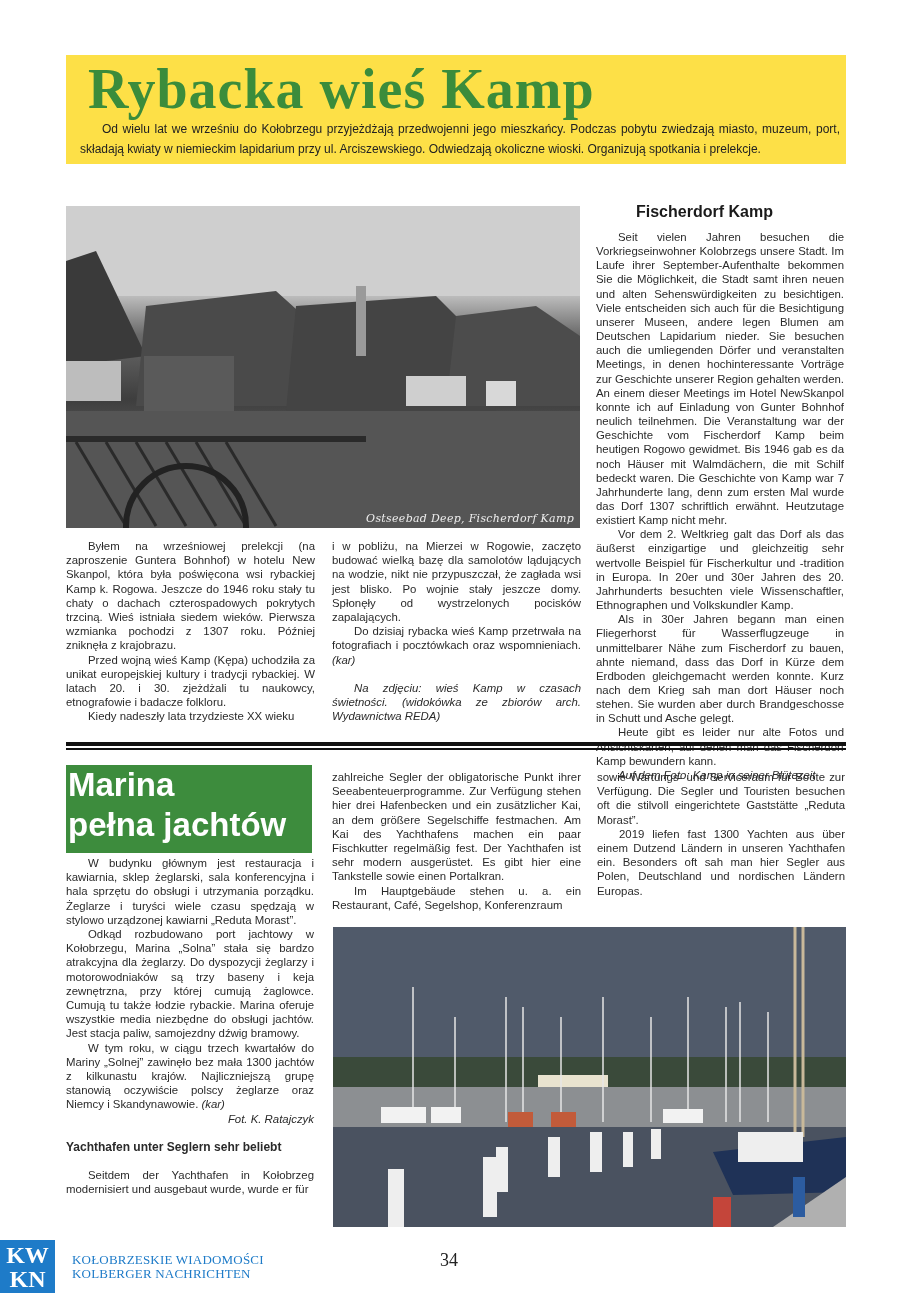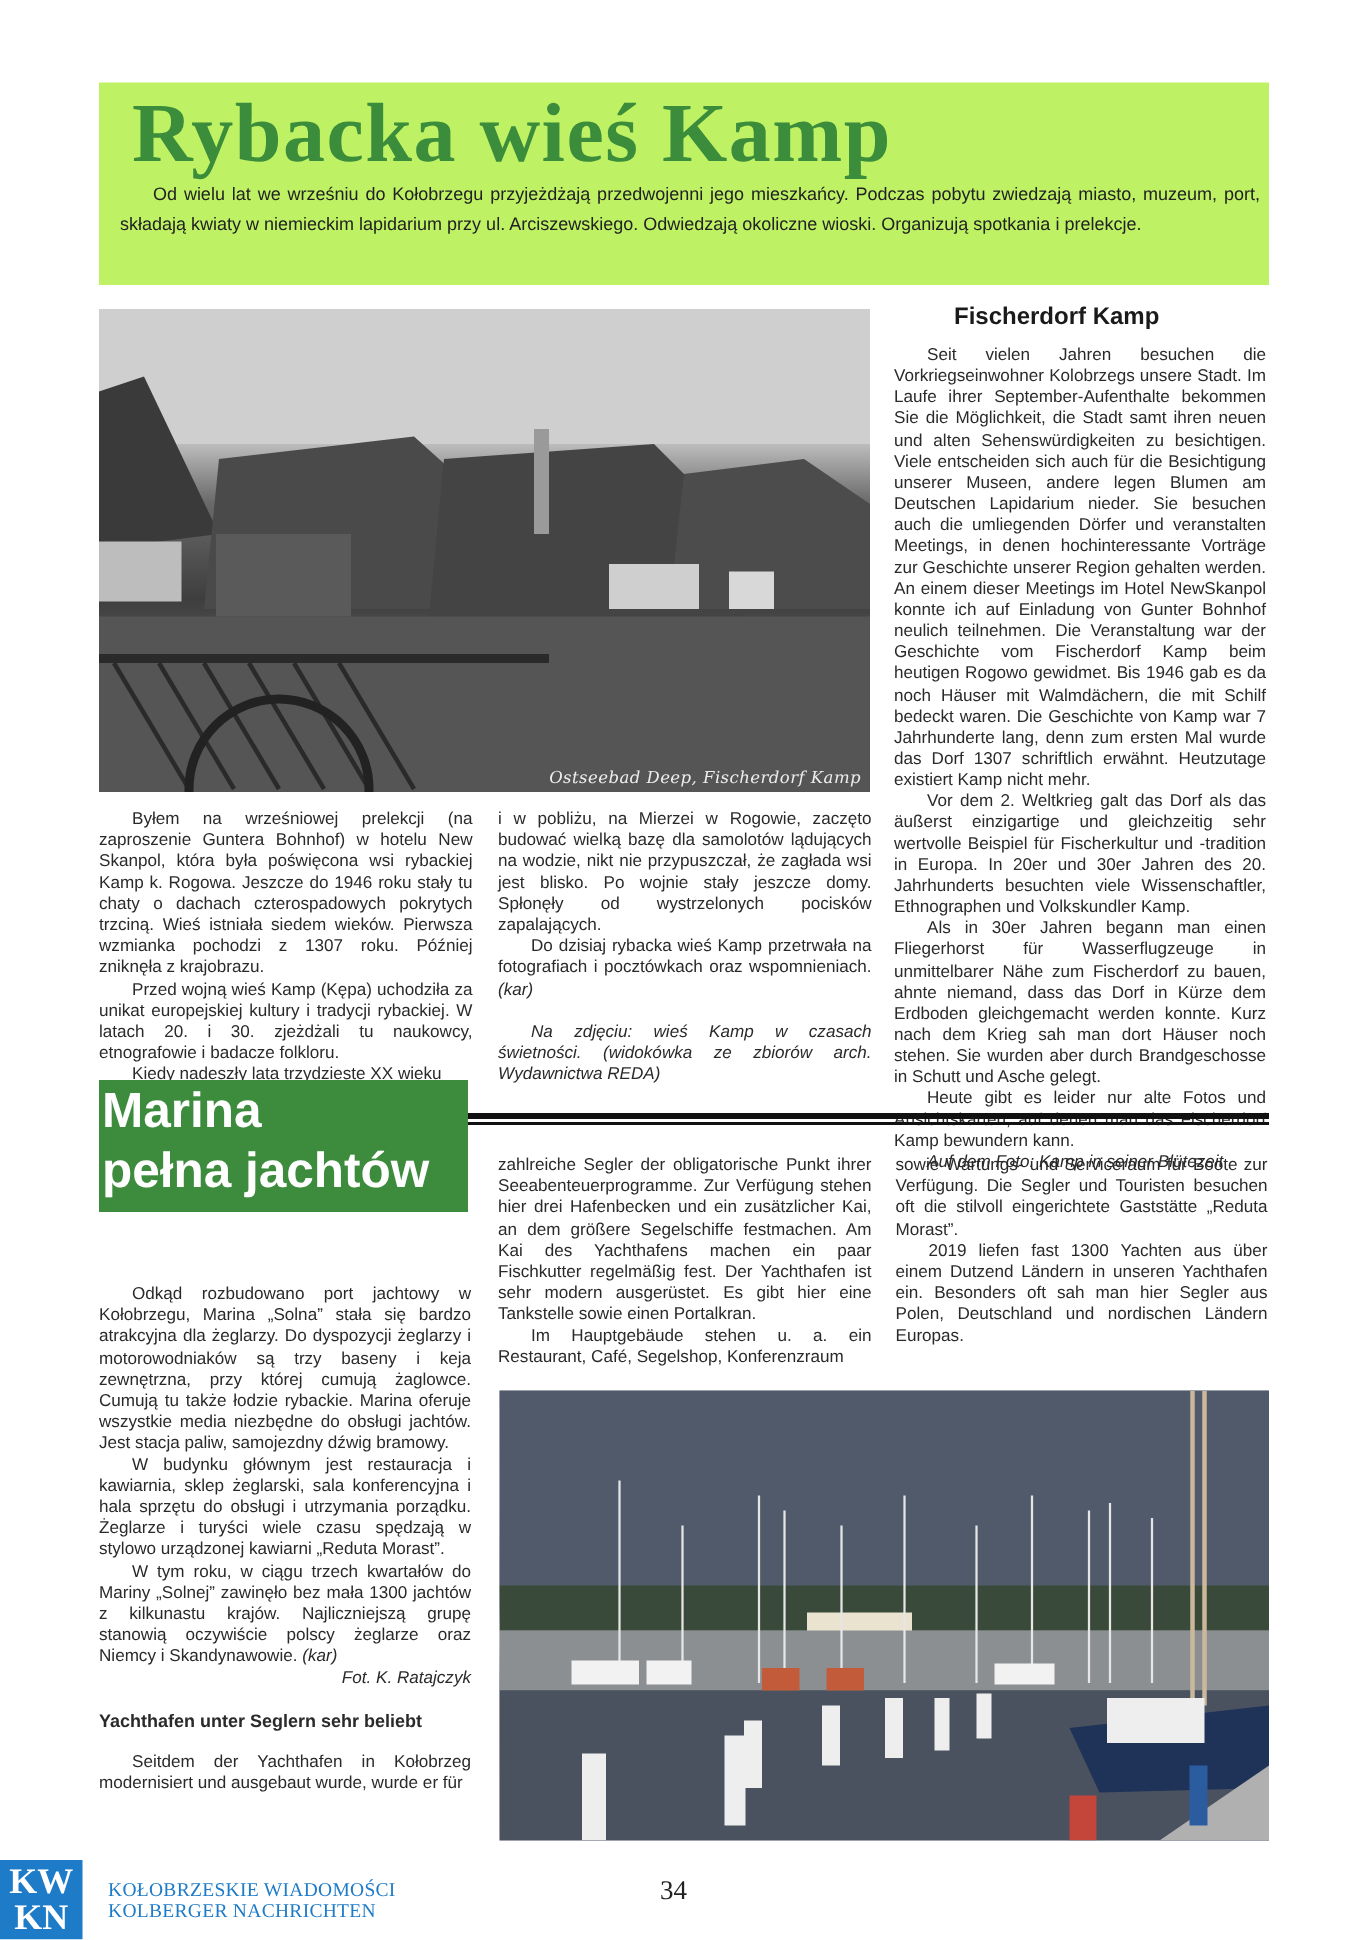--- a/index.html
+++ b/index.html
@@ -1,38 +1,38 @@
 <!DOCTYPE html>
 <html><head>
 <meta charset="utf-8">
 <style>
   html,body{margin:0;padding:0;background:#fff;}
   body{width:900px;height:1293px;position:relative;overflow:hidden;
        font-family:"Liberation Sans",sans-serif;color:#222;}
   .abs{position:absolute;}
-  .lead-box{left:66px;top:55px;width:780px;height:135px;background:#bef264;}
+  .lead-box{left:66px;top:55px;width:780px;height:109px;background:#fde047;}
   .title{position:absolute;left:22px;top:0px;font-family:"Liberation Serif",serif;
          font-weight:bold;font-size:56px;color:#3b8c3b;letter-spacing:1px;line-height:68px;}
   .lead{position:absolute;left:14px;right:6px;top:64px;font-size:12px;line-height:20px;
         text-align:justify;color:#222;}
   .lead span.ind{display:inline-block;width:22px;}
   .col{font-size:11.4px;line-height:14.2px;text-align:justify;color:#2a2a2a;}
   .col p{margin:0;text-indent:22px;}
   .col p.noind{text-indent:0;}
   .col .it{font-style:italic;}
   .col .right{text-align:right;}
   .h-de{font-weight:bold;font-size:16px;color:#1a1a1a;}
   .photo1{left:66px;top:206px;width:514px;height:322px;overflow:hidden;
           background:linear-gradient(#d6d6d6 0%,#bcbcbc 28%,#6a6a6a 40%,#3e3e3e 60%,#5e5e5e 75%,#4a4a4a 100%);
           filter:grayscale(1);}
   .photo2{left:333px;top:927px;width:513px;height:300px;overflow:hidden;
           background:linear-gradient(#4c5566 0%,#5d6574 25%,#3d4657 42%,#3c4a3c 48%,#8a8f93 55%,#3e4450 66%,#525c6c 100%);}
   .rule1{left:66px;top:742px;width:780px;height:4px;background:#111;}
   .rule2{left:66px;top:748px;width:780px;height:1.5px;background:#111;}
-  .green-box{left:66px;top:720px;width:246px;height:88px;background:#3d8c3d;}
+  .green-box{left:66px;top:765px;width:246px;height:88px;background:#3d8c3d;}
   .green-box div{color:#fff;font-weight:bold;font-size:33px;line-height:40px;padding-left:2px;}
   .footer-logo{left:0;top:1240px;width:55px;height:53px;background:#1e7bc8;color:#fff;
                font-family:"Liberation Serif",serif;font-weight:bold;font-size:24px;line-height:24px;
                text-align:center;padding-top:3px;box-sizing:border-box;}
   .footer-text{left:72px;top:1253px;font-family:"Liberation Serif",serif;font-weight:normal;
                font-size:13px;line-height:14px;color:#1e7bc8;letter-spacing:.2px;}
   .page-num{left:440px;top:1250px;font-family:"Liberation Serif",serif;font-size:18px;color:#222;}
   .caption-overlay{position:absolute;right:6px;bottom:3px;color:#eee;font-family:"DejaVu Serif",serif;
                    font-weight:normal;font-size:11px;font-style:italic;letter-spacing:.3px;}
 </style>
@@ -93,22 +93,22 @@
 
 <div class="abs rule1"></div>
 <div class="abs rule2"></div>
 
 <div class="abs green-box">
   <div>Marina</div>
   <div>pełna jachtów</div>
 </div>
 
 <div class="abs col" style="left:66px;top:856px;width:248px;">
+  <p>W budynku głównym jest restauracja i kawiarnia, sklep żeglarski, sala konferencyjna i hala sprzętu do obsługi i utrzymania porządku. Żeglarze i turyści wiele czasu spędzają w stylowo urządzonej kawiarni „Reduta Morast”.</p>
   <p>Odkąd rozbudowano port jachtowy w Kołobrzegu, Marina „Solna” stała się bardzo atrakcyjna dla żeglarzy. Do dyspozycji żeglarzy i motorowodniaków są trzy baseny i keja zewnętrzna, przy której cumują żaglowce. Cumują tu także łodzie rybackie. Marina oferuje wszystkie media niezbędne do obsługi jachtów. Jest stacja paliw, samojezdny dźwig bramowy.</p>
-  <p>W budynku głównym jest restauracja i kawiarnia, sklep żeglarski, sala konferencyjna i hala sprzętu do obsługi i utrzymania porządku. Żeglarze i turyści wiele czasu spędzają w stylowo urządzonej kawiarni „Reduta Morast”.</p>
   <p><span>W tym roku, w ciągu trzech kwartałów do Mariny „Solnej” zawinęło bez mała 1300 jachtów z kilkunastu krajów. Najliczniejszą grupę stanowią oczywiście polscy żeglarze oraz Niemcy i Skandynawowie.</span> <span class="it">(kar)</span></p>
   <p class="it right">Fot. K. Ratajczyk</p>
   <p class="noind" style="font-weight:bold;font-size:12px;margin-top:14px;">Yachthafen unter Seglern sehr beliebt</p>
   <p style="margin-top:14px;">Seitdem der Yachthafen in Kołobrzeg modernisiert und ausgebaut wurde, wurde er für</p>
 </div>
 
 <div class="abs col" style="left:332px;top:770px;width:249px;">
   <p class="noind">zahlreiche Segler der obligatorische Punkt ihrer Seeabenteuerprogramme. Zur Verfügung stehen hier drei Hafenbecken und ein zusätzlicher Kai, an dem größere Segelschiffe festmachen. Am Kai des Yachthafens machen ein paar Fischkutter regelmäßig fest. Der Yachthafen ist sehr modern ausgerüstet. Es gibt hier eine Tankstelle sowie einen Portalkran.</p>
   <p>Im Hauptgebäude stehen u. a. ein Restaurant, Café, Segelshop, Konferenzraum</p>
 </div>

